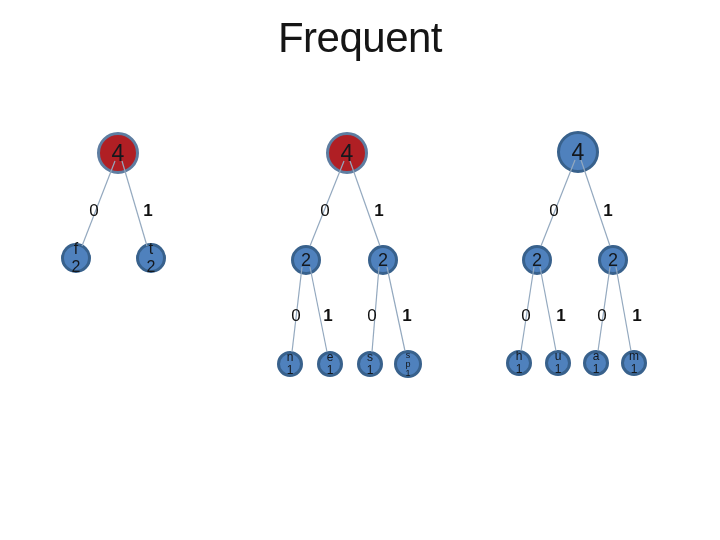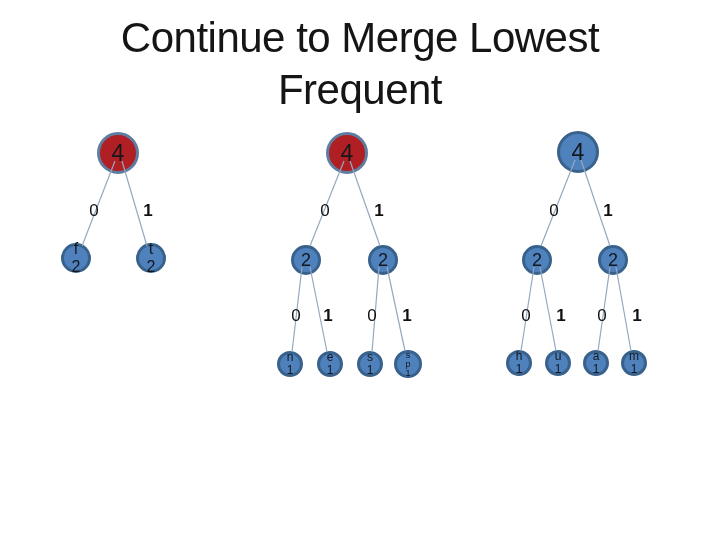--- a/index.html
+++ b/index.html
@@ -23,21 +23,20 @@
     font-size:17px;color:#101010;z-index:5;
   }
   .edge-label.zero{font-weight:400;}
   .edge-label.one{font-weight:700;}
 </style>
 </head>
 <body>
 
 <div id="slide">
   <div id="title">
-    <div>Continue to Merge Lowest</div>
     <div>Frequent</div>
   </div>
   <div id="trees">
       <div class="node" style="left: 97px; top: 132px; width: 42px; height: 42px; background: rgb(176, 31, 36); border: 3px solid rgb(94, 125, 161); color: rgb(20, 24, 29); font-size: 23px; line-height: 24px;">
         <span>4</span>
       </div>
       <div class="node" style="left: 61px; top: 243px; width: 30px; height: 30px; background: rgb(79, 129, 189); border: 3px solid rgb(56, 97, 140); color: rgb(20, 24, 29); font-size: 16px; line-height: 18px;">
         <span>f</span>
         <span>2</span>
       </div>

